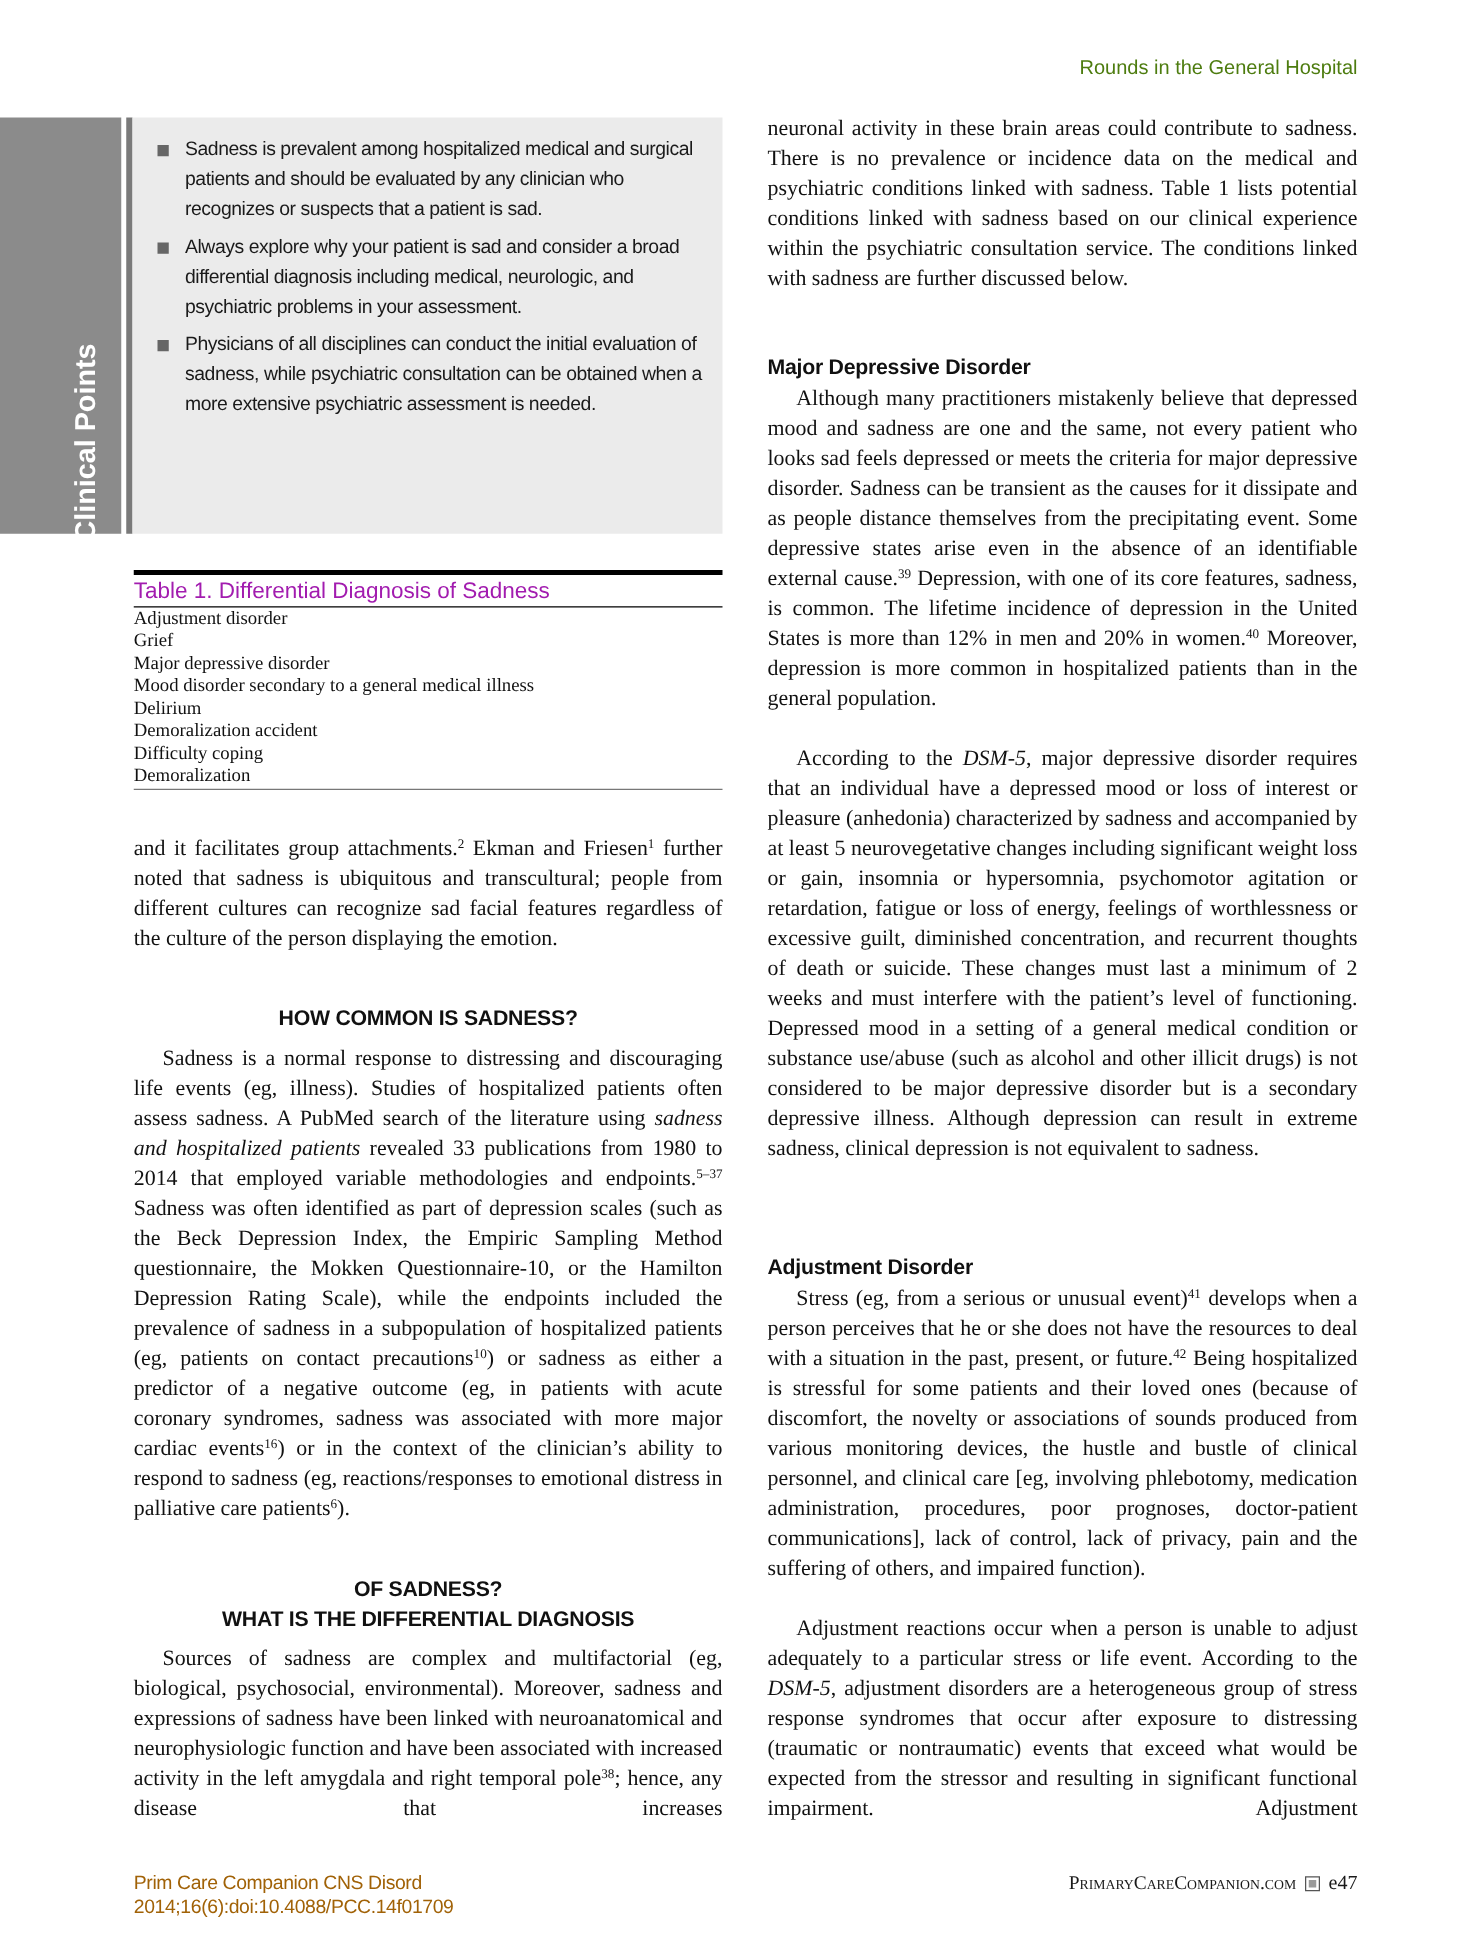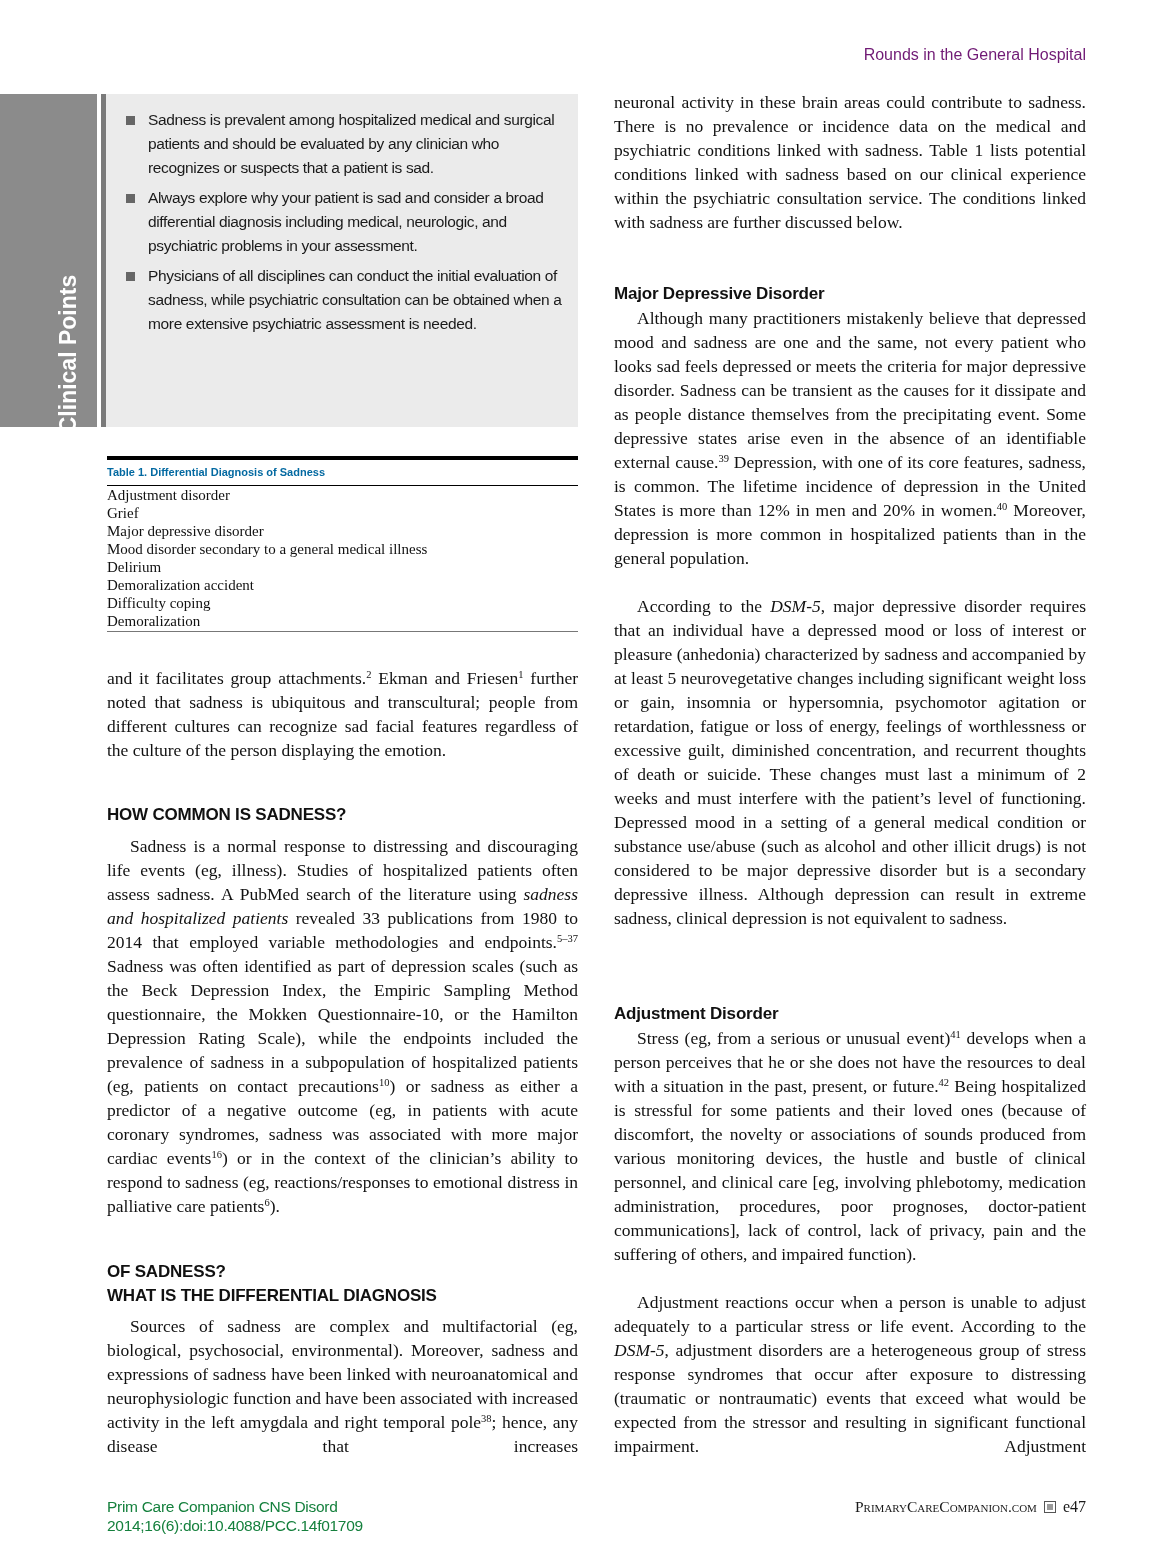--- a/index.html
+++ b/index.html
@@ -11,21 +11,21 @@
     overflow: hidden;
     color: #111111;
   }
   .running-title {
     position: absolute;
     right: 84px;
     top: 44px;
     font-family: "Liberation Sans", sans-serif;
     font-size: 16px;
     line-height: 22px;
-    color: #701a75;
+    color: #4d7c0f;
   }
   
   .side-tab {
     position: absolute; left: 0; top: 94px; width: 97px; height: 333px;
     background: #8b8b8b;
   }
   .side-tab-label {
     position: absolute;
     left: -52px; top: 245px;
     width: 240px; height: 30px;
@@ -66,23 +66,23 @@
     width: 9px; height: 9px; background: #666666;
   }
   
   .table1 {
     position: absolute; left: 107px; top: 456px; width: 471px;
   }
   .t-rule-top { height: 4px; background: #000000; }
   .t-title {
     height: 25px; line-height: 25px;
     font-family: "Liberation Sans", sans-serif;
-    font-weight: bold;
-    font-size: 11px;
-    color: #0369a1;
+    font-weight: normal;
+    font-size: 18px;
+    color: #a21caf;
     border-bottom: 1px solid #000000;
   }
   .t-rows { padding-top: 0px; }
   .t-row {
     font-family: "Liberation Serif", serif;
     font-size: 15px;
     line-height: 18px;
     color: #111111;
   }
   .t-rule-bottom { height: 0; border-top: 1.5px solid #777777; margin-top: 1px; }
@@ -108,40 +108,41 @@
     top: -0.55em;
   }
   .section-heading {
     position: absolute;
     margin: 0;
     font-family: "Liberation Sans", sans-serif;
     font-weight: bold;
     font-size: 17px;
     letter-spacing: -0.2px;
     line-height: 24px;
+    text-align: center;
     color: #111111;
   }
   .sub-heading {
     position: absolute;
     margin: 0;
     font-family: "Liberation Sans", sans-serif;
     font-weight: bold;
     font-size: 17px;
     letter-spacing: -0.2px;
     line-height: 24px;
     color: #111111;
   }
   
   .footer-left {
     position: absolute; left: 107px; top: 1497px;
     font-family: "Liberation Sans", sans-serif;
     font-size: 15.5px;
     letter-spacing: -0.3px;
     line-height: 19px;
-    color: #15803d;
+    color: #a16207;
   }
   .footer-right {
     position: absolute; right: 84px; top: 1496px;
     display: flex; align-items: center; gap: 7px;
     height: 22px;
   }
   .footer-site {
     font-family: "Liberation Serif", serif;
     font-variant: small-caps;
     font-size: 15.5px;

